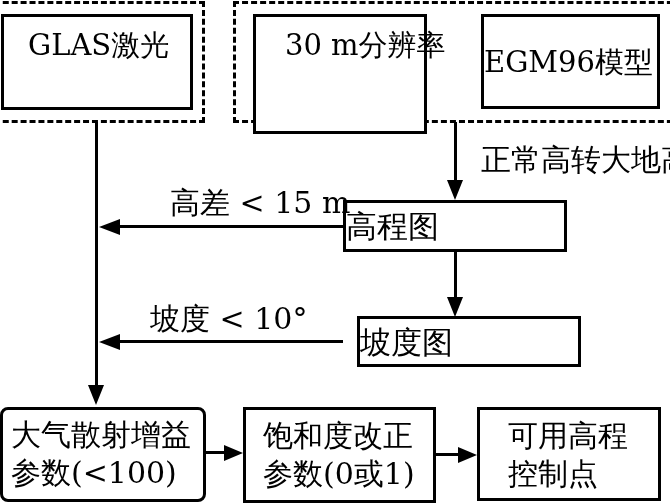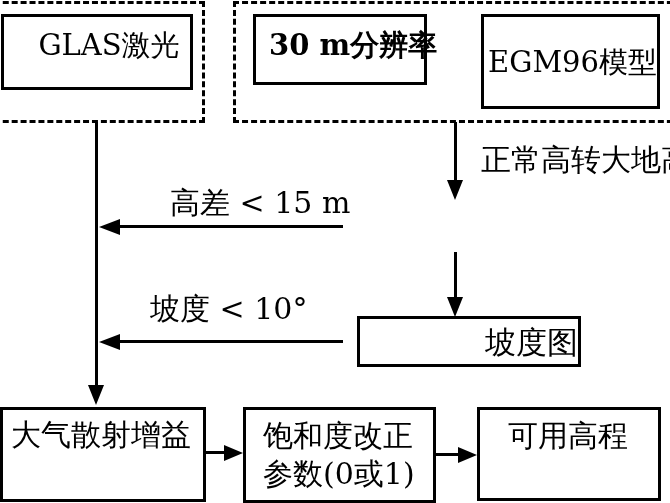--- a/index.html
+++ b/index.html
@@ -23,43 +23,43 @@
     border: 3px solid #000000;
     box-sizing: border-box;
     background: #ffffff;
     font-size: 29px;
     line-height: 36px;
     white-space: nowrap;
   }
   .box.center {
     display: flex;
     align-items: center;
-    justify-content: flex-end;
+    justify-content: flex-start;
   }
   .edge-label {
     position: absolute;
     font-size: 30px;
     white-space: nowrap;
   }
   .line {
     position: absolute;
     background: #000000;
   }
   .ah { position: absolute; width: 0; height: 0; }
   .ah-left  { border-top: 8px solid transparent; border-bottom: 8px solid transparent; border-right: 21px solid #000000; }
   .ah-right { border-top: 8px solid transparent; border-bottom: 8px solid transparent; border-left: 19px solid #000000; }
   .ah-down  { border-left: 8px solid transparent; border-right: 8px solid transparent; border-top: 20px solid #000000; }
 
   
   #group-glas  { left: -24px; top: 1px; width: 229px; height: 122px; }
   #group-srtm-egm { left: 233px; top: 1px; width: 467px; height: 122px; }
 
   
-  #box-glas   { left: 1px;   top: 14px; width: 192px; height: 76px; padding: 10px 0 0 24px; text-align: center; }
-  #box-srtm   { left: 253px; top: 14px; width: 174px; height: 71px; padding: 10px 0 0 13px; font-weight: bold; }
+  #box-glas   { left: 1px;   top: 14px; width: 192px; height: 96px; padding: 10px 0 0 24px; }
+  #box-srtm   { left: 253px; top: 14px; width: 174px; height: 120px; padding: 10px 0 0 29px; }
   #box-egm96  { left: 481px; top: 14px; width: 179px; height: 95px; }
 
   
   #vline-top      { left: 454px; top: 122px; width: 3px; height: 60px; }
   #ah-into-elev   { left: 447px; top: 180px; }
   #box-elevation  { left: 343px; top: 200px; width: 224px; height: 52px; font-size: 31px; }
   #vline-mid      { left: 454px; top: 252px; width: 3px; height: 47px; }
   #ah-into-slope  { left: 447px; top: 297px; }
   #box-slope      { left: 357px; top: 316px; width: 224px; height: 51px; font-size: 31px; }
 
@@ -70,24 +70,24 @@
   #ah-left-2 { left: 99px;  top: 334px; }
 
   
   #vline-left   { left: 95px; top: 122px; width: 3px; height: 264px; }
   #ah-into-b1   { left: 88px; top: 385px; }
 
   
   #label-normal      { left: 481px; top: 140px; }
   #label-heightdiff  { left: 142px; top: 183px; margin-left: 28px; }
   #label-slope-est   { left: 477px; top: 266px; }
-  #label-slope-thr   { left: 150px; top: 289px; }
+  #label-slope-thr   { left: 150px; top: 299px; }
 
   
-  #box-atmos      { left: 0px;   top: 407px; width: 206px; height: 95px; padding: 6px 0 0 8px;  font-size: 30px; line-height: 38px; }
+  #box-atmos      { left: 0px;   top: 407px; width: 206px; height: 95px; padding: 6px 0 0 8px;  font-size: 30px; line-height: 38px; border-radius: 8px; }
   #box-saturation { left: 243px; top: 407px; width: 193px; height: 96px; padding: 7px 0 16px 17px; font-size: 30px; line-height: 38px; }
   #box-usable     { left: 477px; top: 407px; width: 184px; height: 94px; padding: 7px 8px 0 28px; font-size: 30px; line-height: 38px; }
   #hline-b1 { left: 206px; top: 451px; width: 21px; height: 3px; }
   #ah-b1b2  { left: 224px; top: 445px; }
   #hline-b2 { left: 436px; top: 453px; width: 24px; height: 3px; }
   #ah-b2b3  { left: 458px; top: 447px; }
 </style>
 </head>
 <body>
 
@@ -103,20 +103,23 @@
     <div>30 m分辨率</div>
   </div>
   <div class="box center" id="box-egm96">
     <div>EGM96模型</div>
   </div>
 
   <div class="line" id="vline-top"></div>
   <div class="ah ah-down" id="ah-into-elev"></div>
   <div class="edge-label" id="label-normal">正常高转大地高</div>
 
+  <div class="box center" id="box-elevation">
+    <div>高程图</div>
+  </div>
 
   <div class="line" id="hline-1"></div>
   <div class="ah ah-left" id="ah-left-1"></div>
   <div class="edge-label" id="label-heightdiff">高差 &lt; 15 m</div>
 
   <div class="line" id="vline-mid"></div>
   <div class="ah ah-down" id="ah-into-slope"></div>
 
   <div class="box center" id="box-slope">
     <div>坡度图</div>
@@ -124,30 +127,32 @@
 
   <div class="line" id="hline-2"></div>
   <div class="ah ah-left" id="ah-left-2"></div>
   <div class="edge-label" id="label-slope-thr">坡度 &lt; 10°</div>
 
   <div class="line" id="vline-left"></div>
   <div class="ah ah-down" id="ah-into-b1"></div>
 
   <div class="box" id="box-atmos">
     <div>大气散射增益</div>
+    <div>参数(&lt;100)</div>
   </div>
 
   <div class="line" id="hline-b1"></div>
   <div class="ah ah-right" id="ah-b1b2"></div>
 
   <div class="box" id="box-saturation">
     <div>饱和度改正</div>
     <div>参数(0或1)</div>
   </div>
 
   <div class="line" id="hline-b2"></div>
   <div class="ah ah-right" id="ah-b2b3"></div>
 
   <div class="box" id="box-usable">
     <div>可用高程</div>
+    <div>控制点</div>
   </div>
 
 </div>
 
 </body></html>

